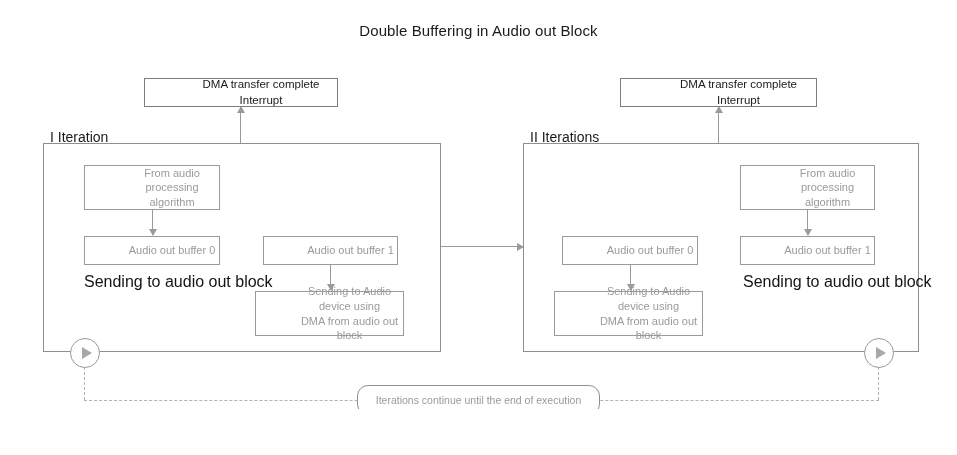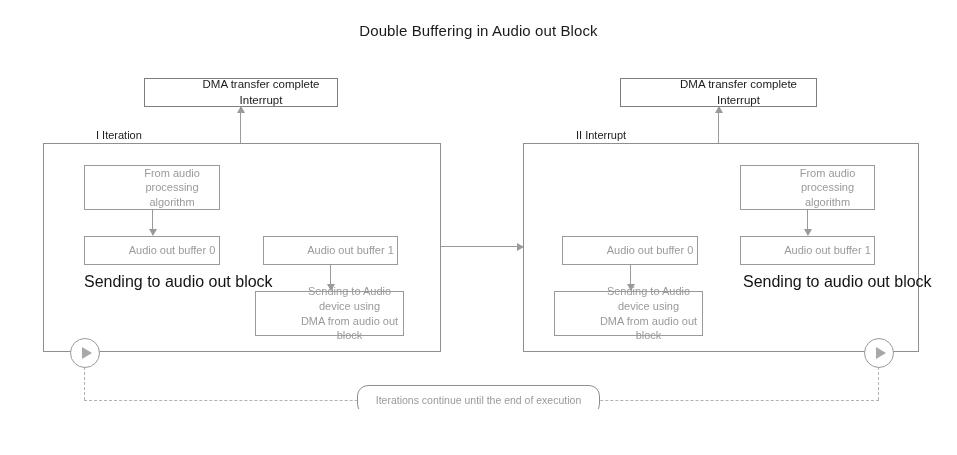--- a/index.html
+++ b/index.html
@@ -42,24 +42,23 @@
   .box.gray-text { color: #9a9a9a; font-size: 11px; }
   .box.dark-text { color: #1a1a1a; font-size: 11.5px; border-color: #7d7d7d; }
 
   
   .iteration-box {
     border: 1px solid #8f8f8f;
     background: transparent;
     box-sizing: border-box;
   }
   .iteration-label {
-    font-size: 11px;
+    font-size: 14px;
     color: #1a1a1a;
     white-space: nowrap;
-    margin-left: 46px;
   }
 
   
   .caption {
     font-size: 16px;
     color: #141414;
     white-space: nowrap;
   }
 
   
@@ -160,21 +159,21 @@
   <div class="abs box gray-text" style="left:84px; top:236px; width:136px; height:29px;">Audio out buffer 0</div>
   <div class="abs caption" style="left:84px; top:273px;">Sending to audio out block</div>
 
   <div class="abs box gray-text" style="left:263px; top:236px; width:135px; height:29px;">Audio out buffer 1</div>
   <div class="abs v-arrow" style="left:330px; top:265px; height:25px;"></div>
   <div class="abs box gray-text" style="left:255px; top:291px; width:149px; height:45px; white-space:pre-line;">Sending to Audio device using
 DMA from audio out block</div>
 
   <div class="abs h-arrow" style="left:441px; top:246px; width:82px;"></div>
 
-  <div class="abs iteration-label" style="left:530px; top:129px;">II Interrupt</div>
+  <div class="abs iteration-label" style="left:530px; top:129px;">II Iterations</div>
   <div class="abs iteration-box" style="left:523px; top:143px; width:396px; height:209px;"></div>
 
   <div class="abs box gray-text" style="left:562px; top:236px; width:136px; height:29px;">Audio out buffer 0</div>
   <div class="abs v-arrow" style="left:630px; top:265px; height:25px;"></div>
   <div class="abs box gray-text" style="left:554px; top:291px; width:149px; height:45px; white-space:pre-line;">Sending to Audio device using
 DMA from audio out block</div>
 
   <div class="abs box gray-text" style="left:740px; top:165px; width:135px; height:45px; white-space:pre-line;">From audio
 processing algorithm</div>
   <div class="abs v-arrow" style="left:807px; top:210px; height:25px;"></div>

